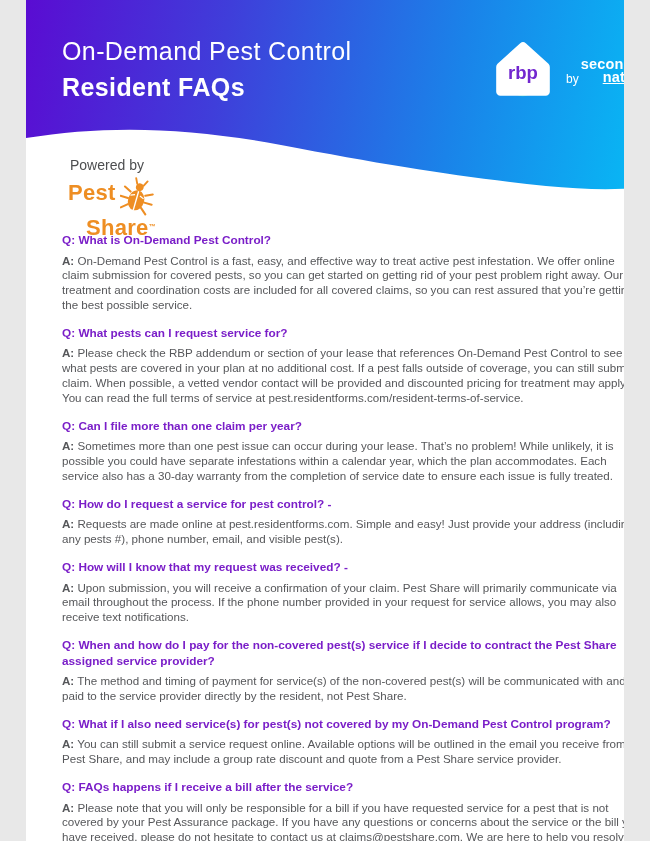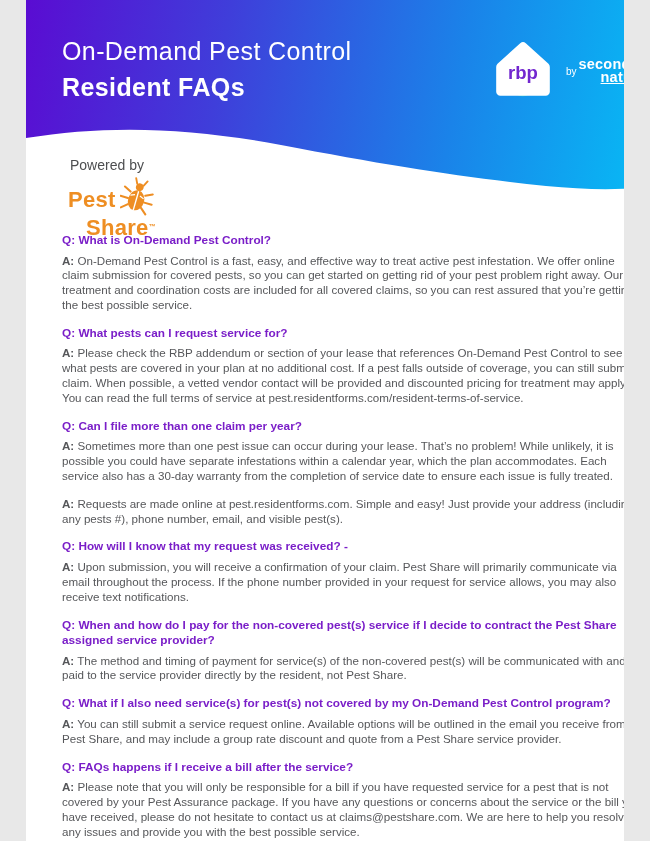--- a/index.html
+++ b/index.html
@@ -15,28 +15,28 @@
     background:linear-gradient(100deg, #5a0cd2 0%, #3f3eda 30%, #1a83e9 65%, #04c4f7 100%);
   }
   .header-wave { position:absolute; left:0; top:0; width:650px; height:215px; display:block; }
   .header-titles { position:absolute; left:36px; top:36px; color:#ffffff; }
   .title-line1 { font-size:25px; font-weight:400; letter-spacing:0.4px; line-height:1.25; }
   .title-line2 { font-size:25px; font-weight:700; letter-spacing:0.4px; line-height:1.25; margin-top:5px; }
 
   
   .rbp-logo { position:absolute; left:464px; top:38px; width:66px; height:66px; }
   .sn-block { position:absolute; left:540px; top:58px; color:#ffffff; display:flex; }
-  .sn-by { font-size:10px; font-weight:400; margin-top:8px; margin-right:2px; }
+  .sn-by { font-size:12px; font-weight:400; margin-top:14px; margin-right:2px; }
   .sn-words { font-size:14.5px; font-weight:700; line-height:12.5px; letter-spacing:0.2px; }
   .sn-nature { margin-left:22px;text-decoration:underline; }
 
   
   .powered { position:absolute; left:42px; top:157px; }
   .pb-label { font-size:14px; color:#4d4e50; margin:0 0 10px 2px; }
-  .pest-row { display:flex; align-items:center; }
+  .pest-row { display:flex; align-items:flex-start; }
   .pest-word, .share-word { font-size:22px; font-weight:700; color:#ee8e23; line-height:20px; letter-spacing:0.3px; }
   .bug-icon { margin-left:4px; margin-top:-6px; }
   .share-row { margin-left:18px; margin-top:1px; white-space:nowrap; }
   .tm { font-size:7px; font-weight:700; color:#ee8e23; vertical-align:super; }
 
   
   .faq { position:absolute; left:36px; top:229px; width:580px; }
   .faq-item { margin-bottom:13px; }
   .faq-q {
     color:#7a1ec8; font-weight:700; font-size:11.8px; line-height:1.32;
@@ -110,20 +110,21 @@
       <p class="faq-q">Q: What pests can I request service for?</p>
       <p class="faq-a"><b>A:</b> <span>Please check the RBP addendum or section of your lease that references On-Demand Pest Control to see what pests are covered in your plan at no additional cost. If a pest falls outside of coverage, you can still submit a claim. When possible, a vetted vendor contact will be provided and discounted pricing for treatment may apply. You can read the full terms of service at pest.residentforms.com/resident-terms-of-service.</span></p>
     </div>
 
     <div class="faq-item">
       <p class="faq-q">Q: Can I file more than one claim per year?</p>
       <p class="faq-a"><b>A:</b> <span>Sometimes more than one pest issue can occur during your lease. That’s no problem! While unlikely, it is possible you could have separate infestations within a calendar year, which the plan accommodates. Each service also has a 30-day warranty from the completion of service date to ensure each issue is fully treated.</span></p>
     </div>
 
     <div class="faq-item">
+      <p class="faq-q">Q: How do I request a service for pest control? -</p>
       <p class="faq-a"><b>A:</b> <span>Requests are made online at pest.residentforms.com. Simple and easy! Just provide your address (including any pests #), phone number, email, and visible pest(s).</span></p>
     </div>
 
     <div class="faq-item">
       <p class="faq-q">Q: How will I know that my request was received? -</p>
       <p class="faq-a"><b>A:</b> <span>Upon submission, you will receive a confirmation of your claim. Pest Share will primarily communicate via email throughout the process. If the phone number provided in your request for service allows, you may also receive text notifications.</span></p>
     </div>
 
     <div class="faq-item">
       <p class="faq-q">Q: When and how do I pay for the non-covered pest(s) service if I decide to contract the Pest Share assigned service provider?</p>

